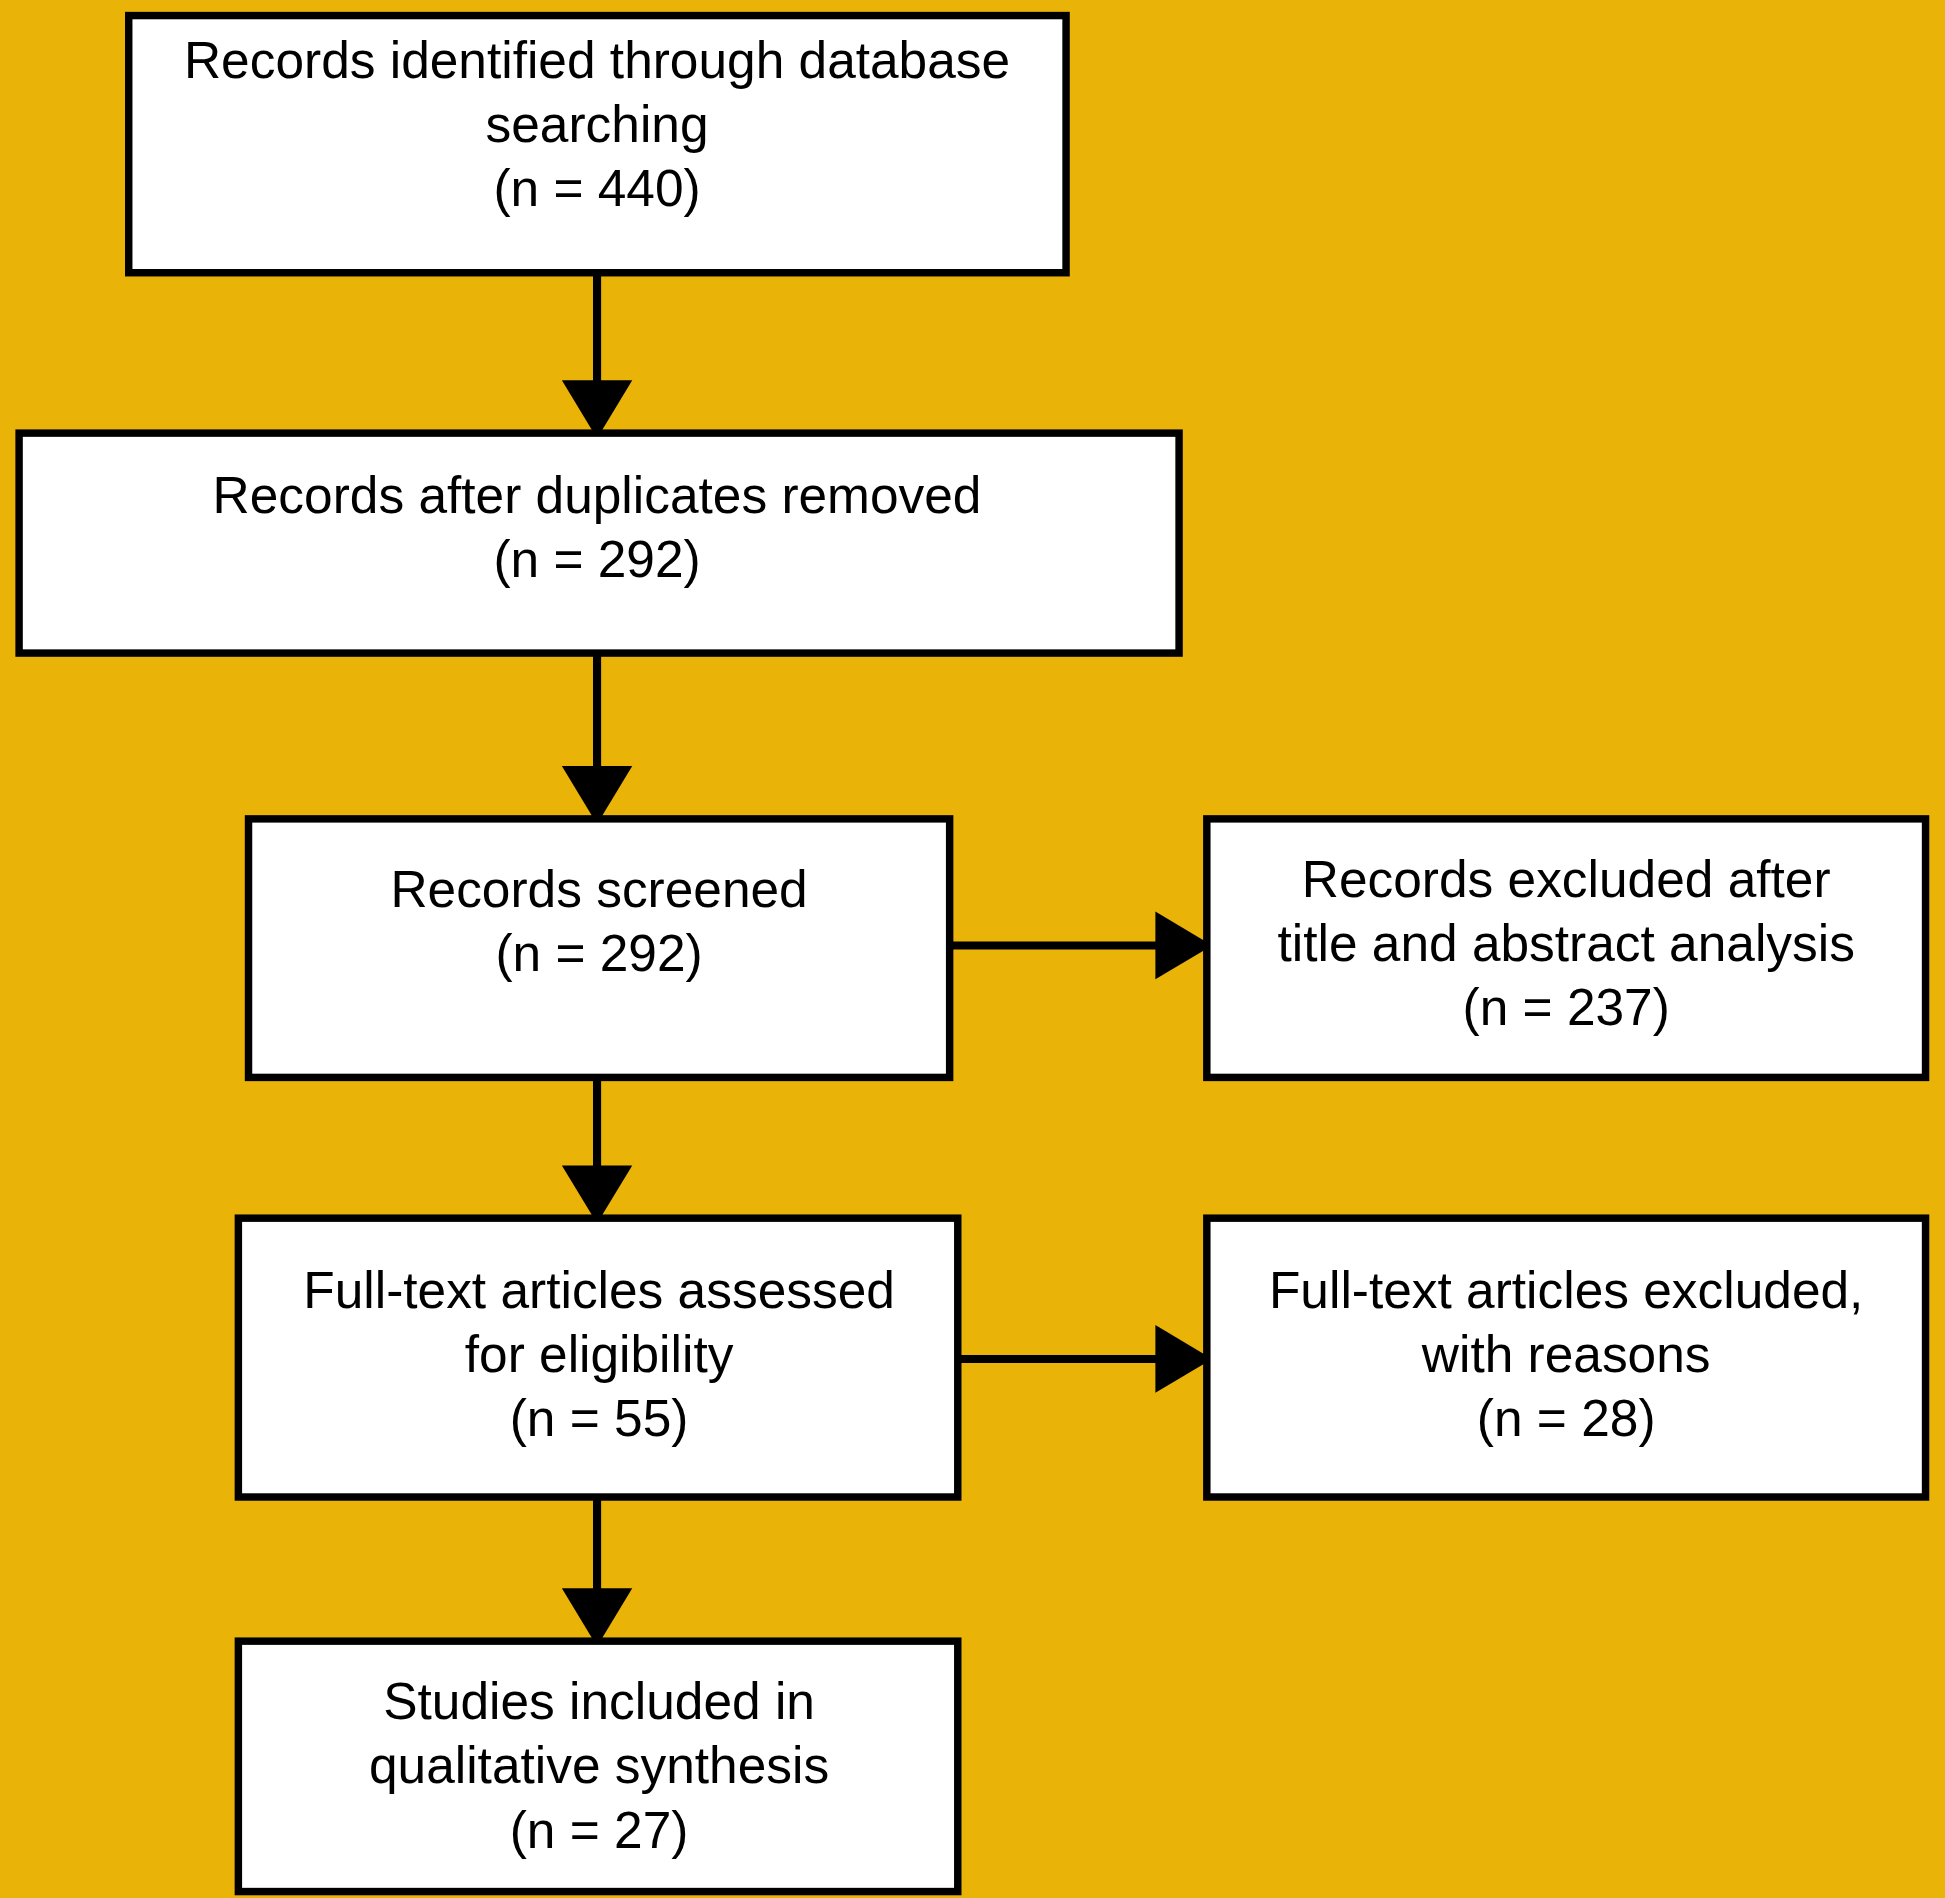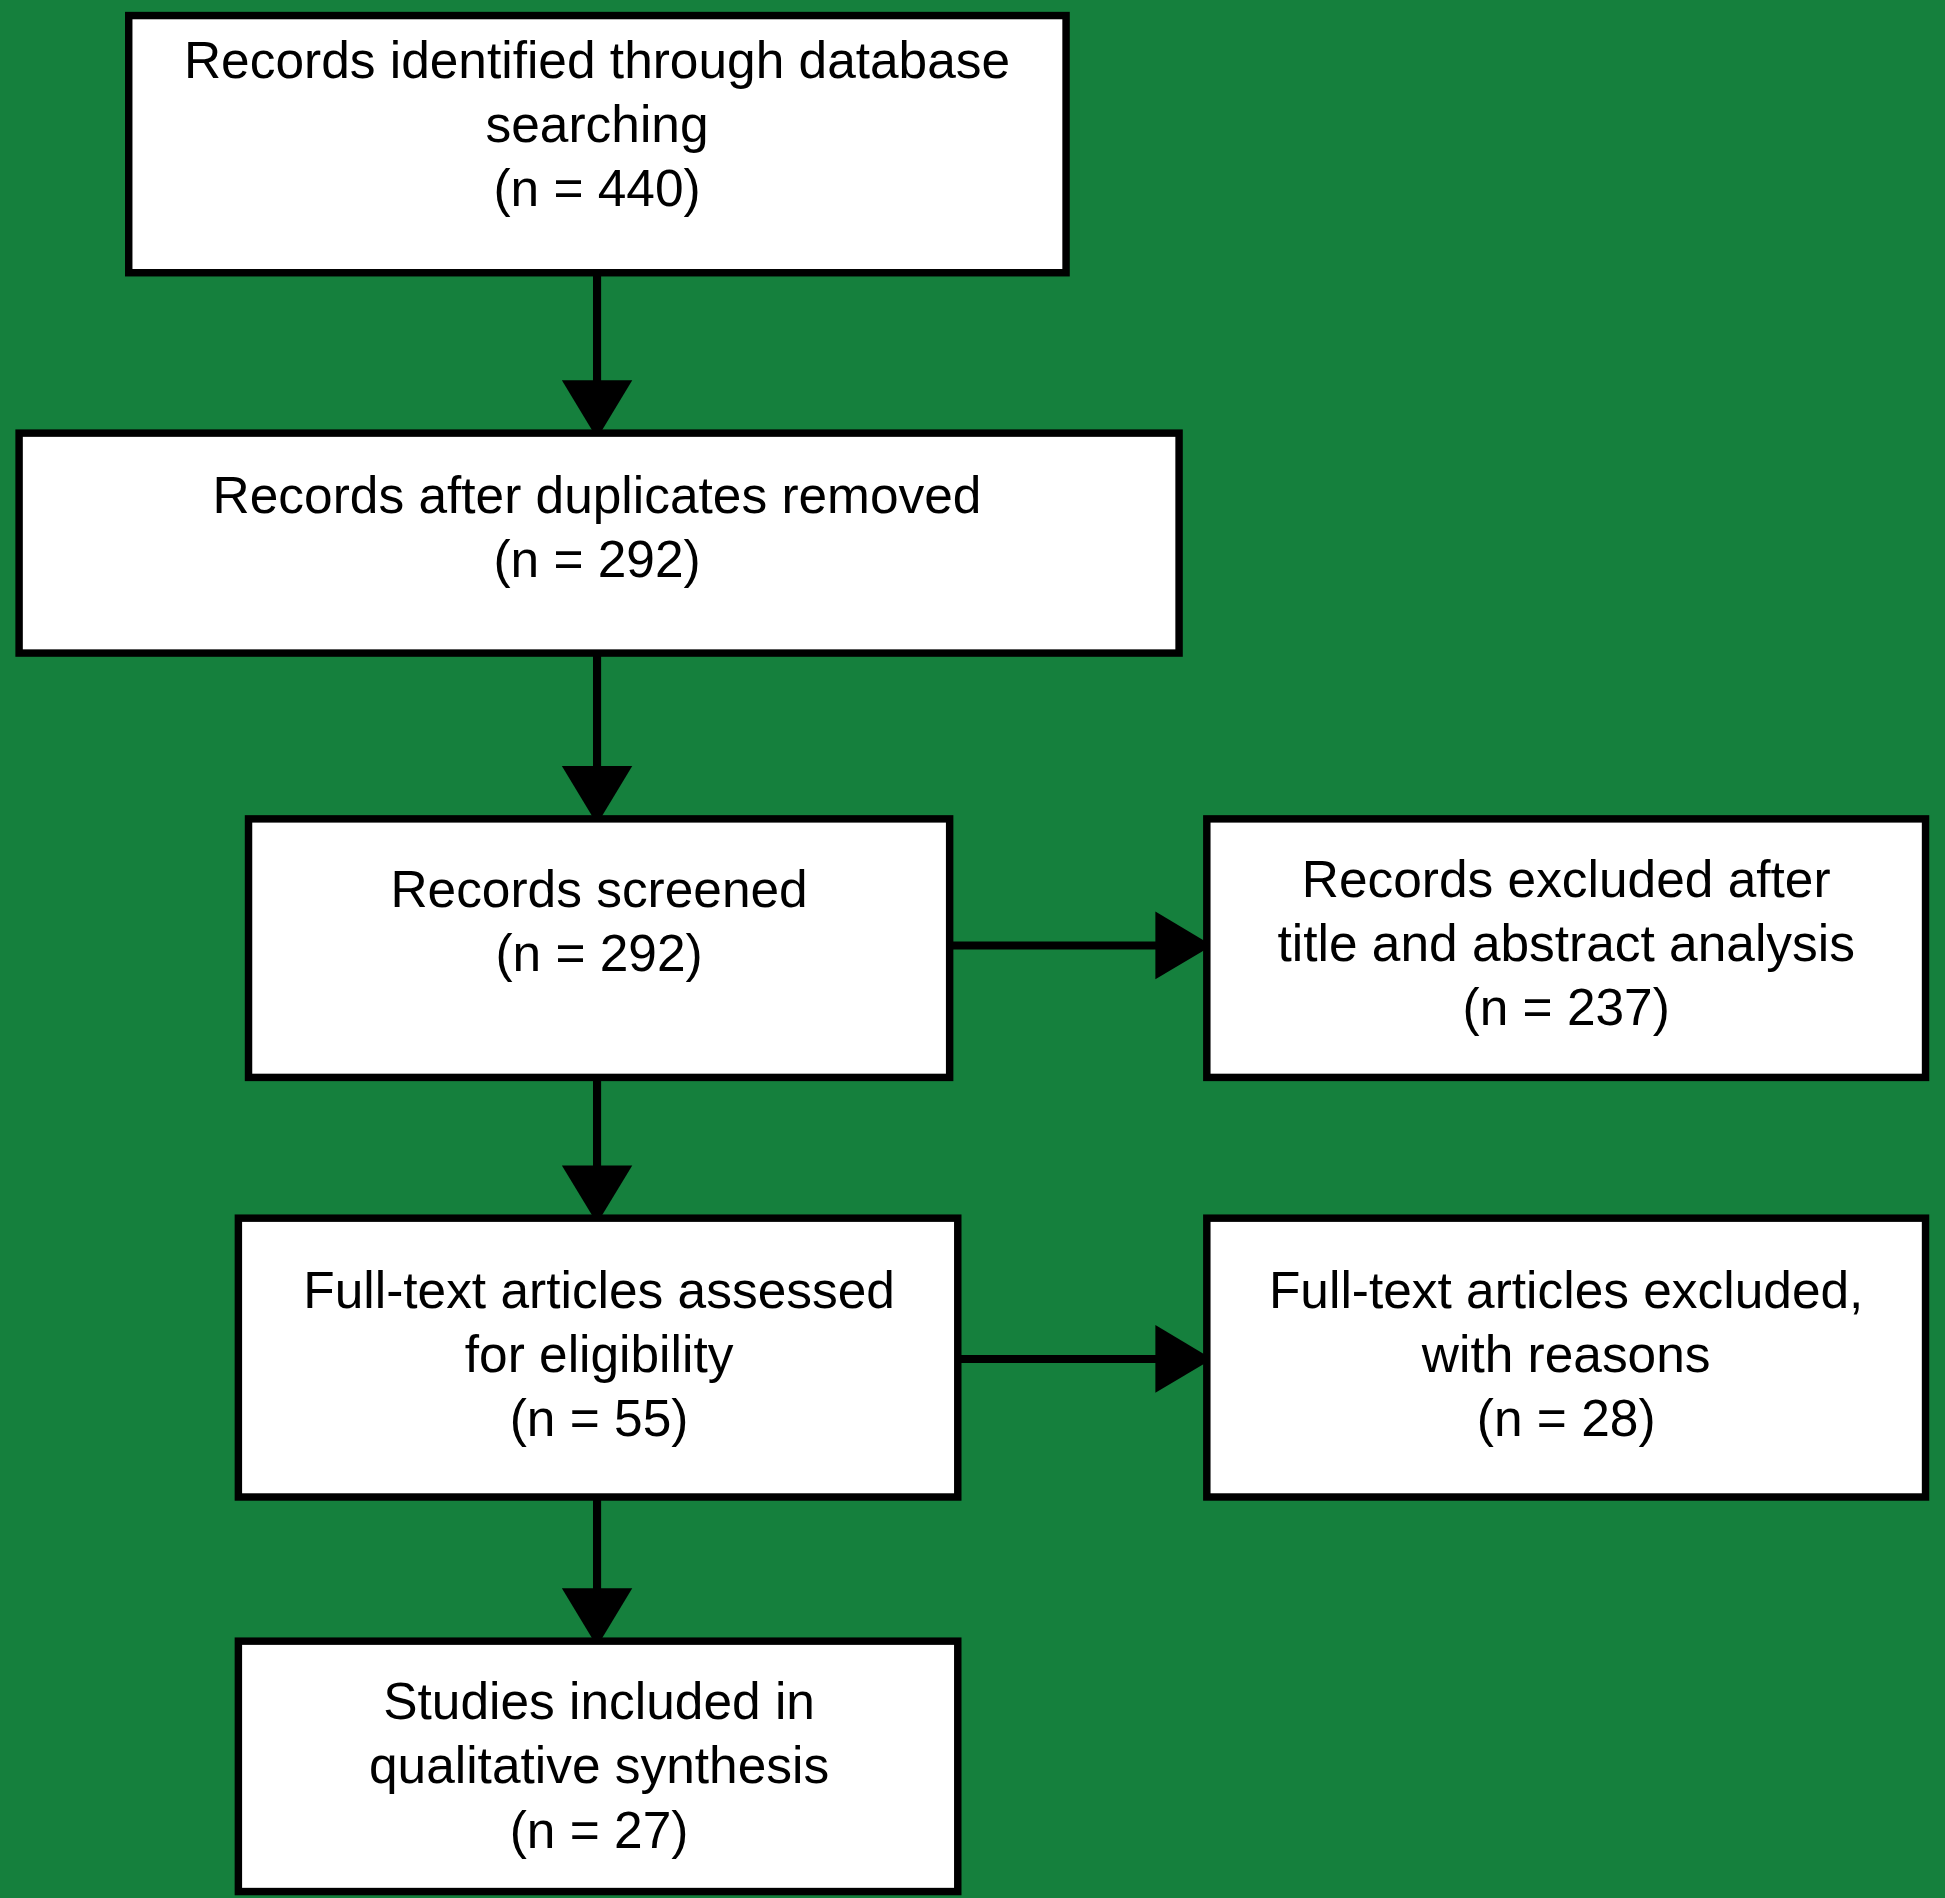--- a/index.html
+++ b/index.html
@@ -4,21 +4,21 @@
 <style>
   html, body {
     margin: 0;
     padding: 0;
     background: #ffffff;
   }
   #diagram-root {
     position: relative;
     width: 1946px;
     height: 1899px;
-    background: #15803d;
+    background: #eab308;
     font-family: "Liberation Sans", sans-serif;
   }
   svg.flow {
     display: block;
     width: 1946px;
     height: 1899px;
   }
   .node-box {
     fill: #ffffff;
     stroke: #000000;

